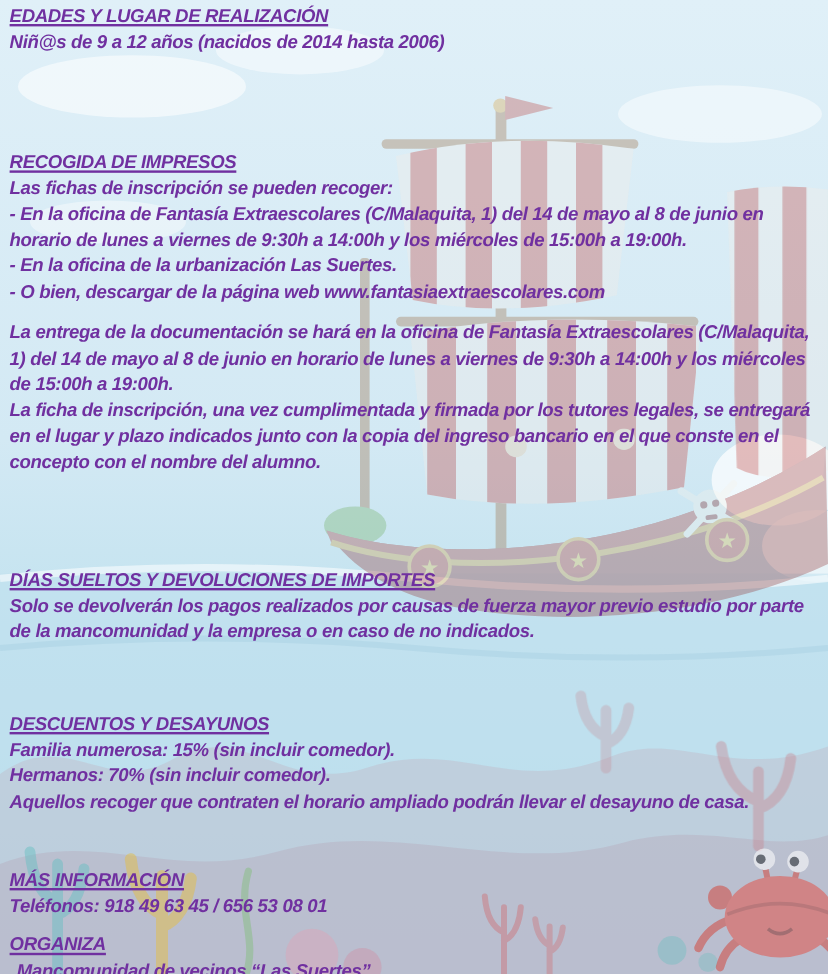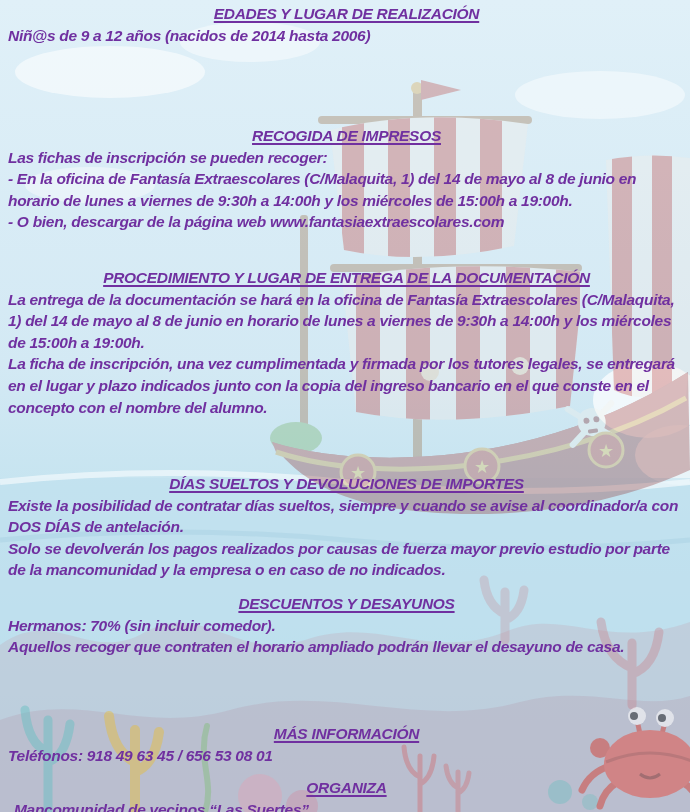--- a/index.html
+++ b/index.html
@@ -8,21 +8,21 @@
     background:linear-gradient(180deg,#e0f0f8 0%,#d3e9f4 45%,#c6e4f0 60%,#b3d9e9 100%);
     font-family:"Liberation Sans",sans-serif;
   }
   .bg{position:absolute;left:0;top:0;width:690px;height:812px;}
   .content{
     position:absolute;left:0;top:0;width:690px;height:812px;
     font-style:italic;font-weight:700;color:#7030a0;
     font-size:15.5px;line-height:21.6px;letter-spacing:-0.3px;
   }
   .sec{position:absolute;left:8px;right:5px;}
-  .sec .h{white-space:nowrap;text-align:center;}
+  .sec .h{white-space:nowrap;}
   .sec .h span{
     text-decoration:underline;
     text-decoration-thickness:1.5px;
     text-underline-offset:2px;
     text-decoration-skip-ink:none;
   }
   p{margin:0;}
   .indent{padding-left:6px;}
 </style>
 </head>
@@ -159,37 +159,37 @@
 
     <section class="sec" style="top:3px">
       <div class="h"><span>EDADES Y LUGAR DE REALIZACIÓN</span></div>
       <p>Niñ@s de 9 a 12 años (nacidos de 2014 hasta 2006)</p>
     </section>
 
     <section class="sec" style="top:125px">
       <div class="h"><span>RECOGIDA DE IMPRESOS</span></div>
       <p>Las fichas de inscripción se pueden recoger:</p>
       <p>- En la oficina de Fantasía Extraescolares (C/Malaquita, 1) del 14 de mayo al 8 de junio en horario de lunes a viernes de 9:30h a 14:00h y los miércoles de 15:00h a 19:00h.</p>
+      <p>- En la oficina de la urbanización Las Suertes.</p>
       <p>- O bien, descargar de la página web www.fantasiaextraescolares.com</p>
     </section>
 
     <section class="sec" style="top:267px">
-      <div class="h"><span>PROCEDIMIENTO Y LUGAR DE ENTREGA DE LA DOCUMENTACIÓN</span></div>
       <p>La entrega de la documentación se hará en la oficina de Fantasía Extraescolares (C/Malaquita, 1) del 14 de mayo al 8 de junio en horario de lunes a viernes de 9:30h a 14:00h y los miércoles de 15:00h a 19:00h.</p>
       <p>La ficha de inscripción, una vez cumplimentada y firmada por los tutores legales, se entregará en el lugar y plazo indicados junto con la copia del ingreso bancario en el que conste en el concepto con el nombre del alumno.</p>
     </section>
 
     <section class="sec" style="top:473px">
       <div class="h"><span>DÍAS SUELTOS Y DEVOLUCIONES DE IMPORTES</span></div>
-      <p>Existe la posibilidad de contratar días sueltos, siempre y cuando se avise al coordinador/a con DOS DÍAS de antelación.</p>
       <p>Solo se devolverán los pagos realizados por causas de fuerza mayor previo estudio por parte de la mancomunidad y la empresa o en caso de no indicados.</p>
     </section>
 
     <section class="sec" style="top:593px">
       <div class="h"><span>DESCUENTOS Y DESAYUNOS</span></div>
+      <p>Familia numerosa: 15% (sin incluir comedor).</p>
       <p>Hermanos: 70% (sin incluir comedor).</p>
       <p>Aquellos recoger que contraten el horario ampliado podrán llevar el desayuno de casa.</p>
     </section>
 
     <section class="sec" style="top:723px">
       <div class="h"><span>MÁS INFORMACIÓN</span></div>
       <p>Teléfonos: 918 49 63 45 / 656 53 08 01</p>
     </section>
 
     <section class="sec" style="top:777px">

